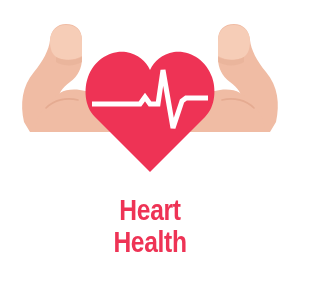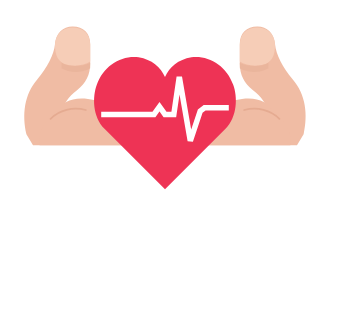--- a/index.html
+++ b/index.html
@@ -148,14 +148,18 @@
                L 163 70
                L 173 128
                L 182 101
                L 186 98
                L 208 98" fill="none" stroke="#FFFFFF" stroke-width="5" stroke-linecap="butt" stroke-linejoin="miter"></path>
 
       <path d="M 150 70 L 156 76 L 163 70" fill="none" stroke="#FFFFFF" stroke-width="0"></path>
     </g>
   </svg>
 
+  <div id="wordmark">
+    <span class="wordmark-line" style="color: rgb(238, 51, 85);">Heart</span>
+    <span class="wordmark-line" style="color: rgb(238, 51, 85);">Health</span>
+  </div>
 
 </div>
 
 </body></html>

